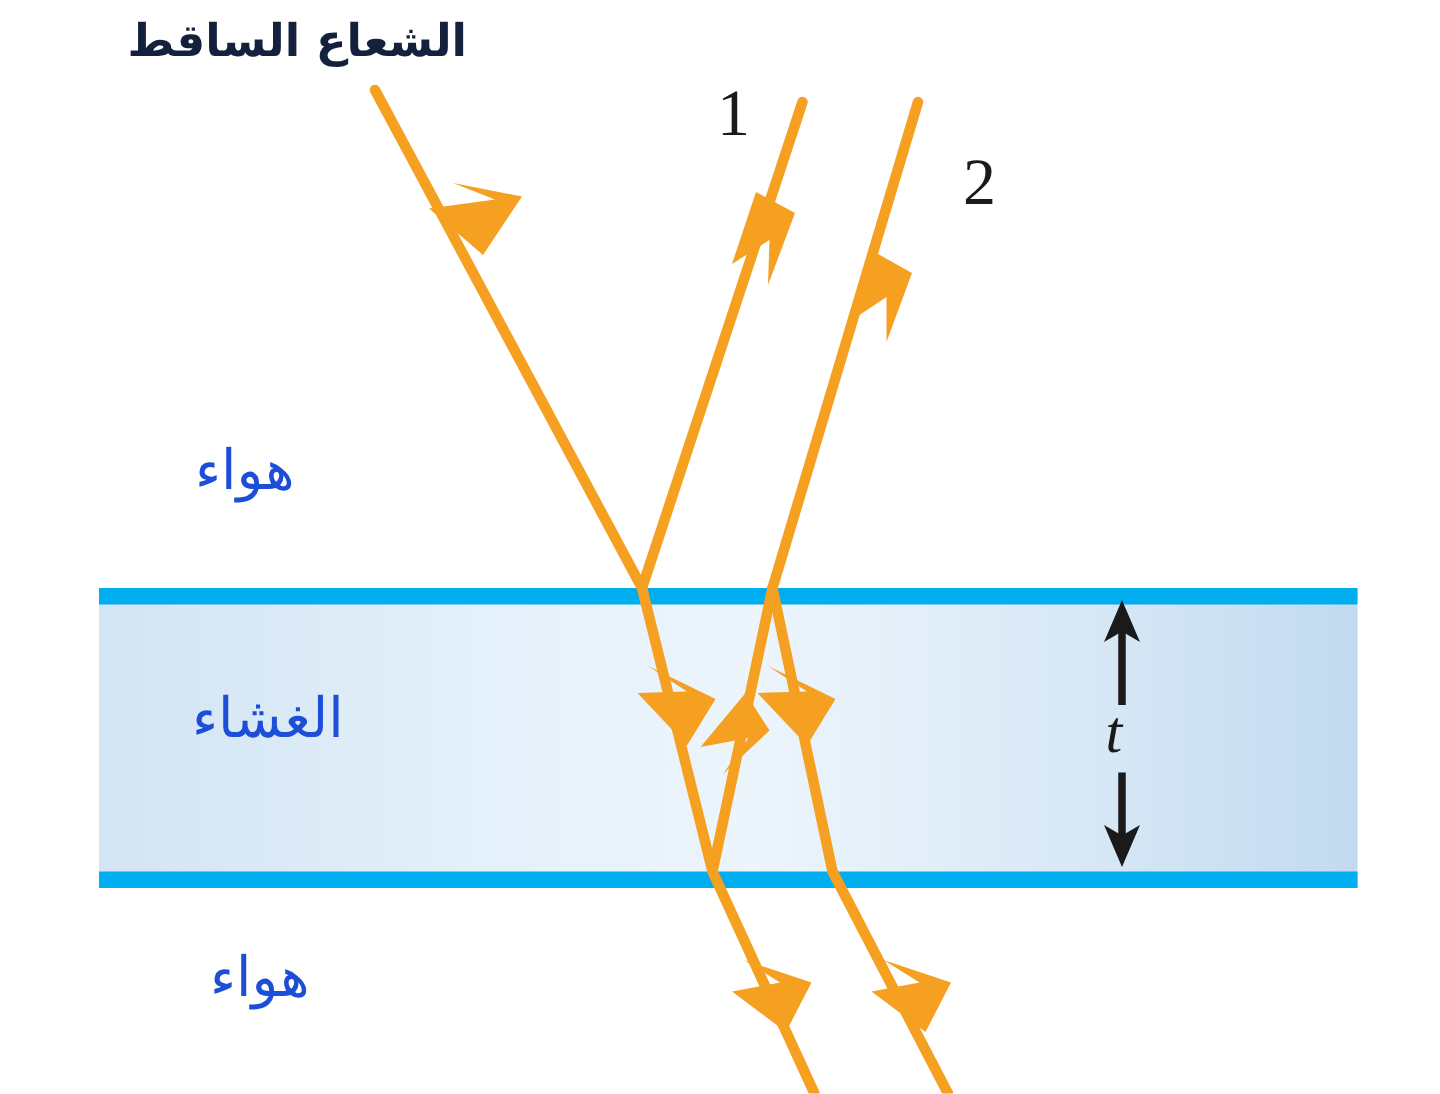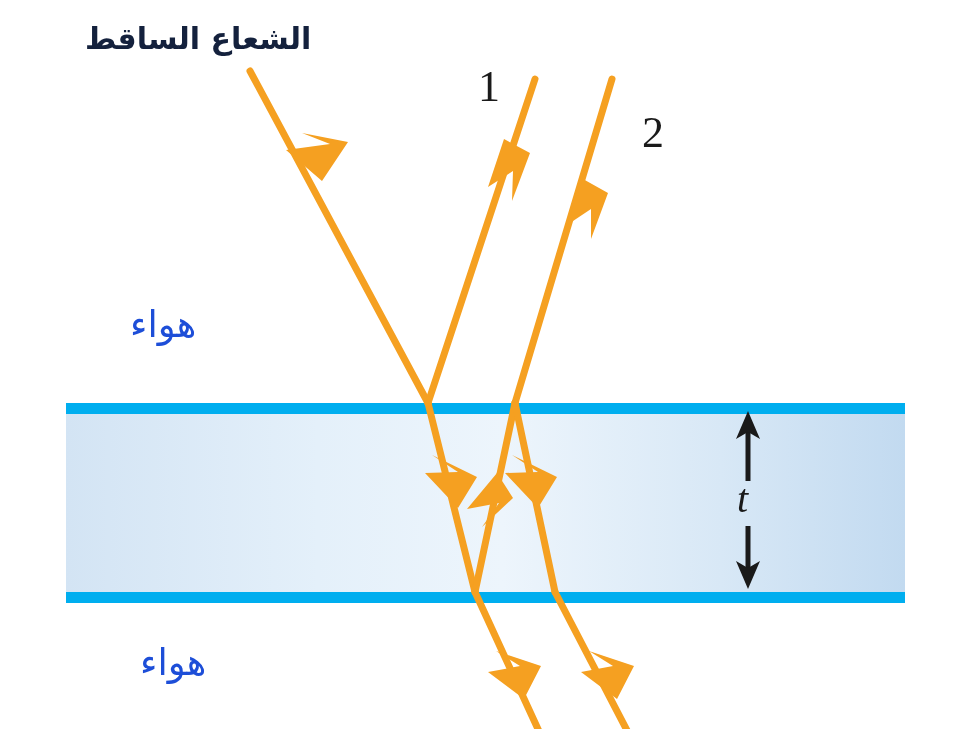--- a/index.html
+++ b/index.html
@@ -13,21 +13,20 @@
     position: relative;
     overflow: hidden;
     font-family: "Liberation Sans", sans-serif;
   }
   #diagram-root {
     position: absolute;
     left: 0;
     top: 0;
     width: 960px;
     height: 656px;
-    margin-top: 11px;
   }
   #diagram-svg {
     position: absolute;
     left: 0;
     top: 0;
     display: block;
   }
   .label-text {
     position: absolute;
     white-space: nowrap;
@@ -117,18 +116,19 @@
   </svg>
 
   <div class="label-text incident-label" style="left: 85px; top: 10px;">الشعاع الساقط</div>
 
   <div class="label-text ray-number" style="left: 478px; top: 50px;">1</div>
 
   <div class="label-text ray-number" style="left: 642px; top: 96px;">2</div>
 
   <div class="label-text arabic-label" style="left: 130px; top: 292px;">هواء</div>
 
+  <div class="label-text arabic-label" style="left: 128px; top: 457px;">الغشاء</div>
 
   <div class="label-text arabic-label" style="left: 140px; top: 630px;">هواء</div>
 
   <div class="label-text thickness-symbol" style="left: 737px; top: 464px;">t</div>
 
 </div>
 
 </body></html>

